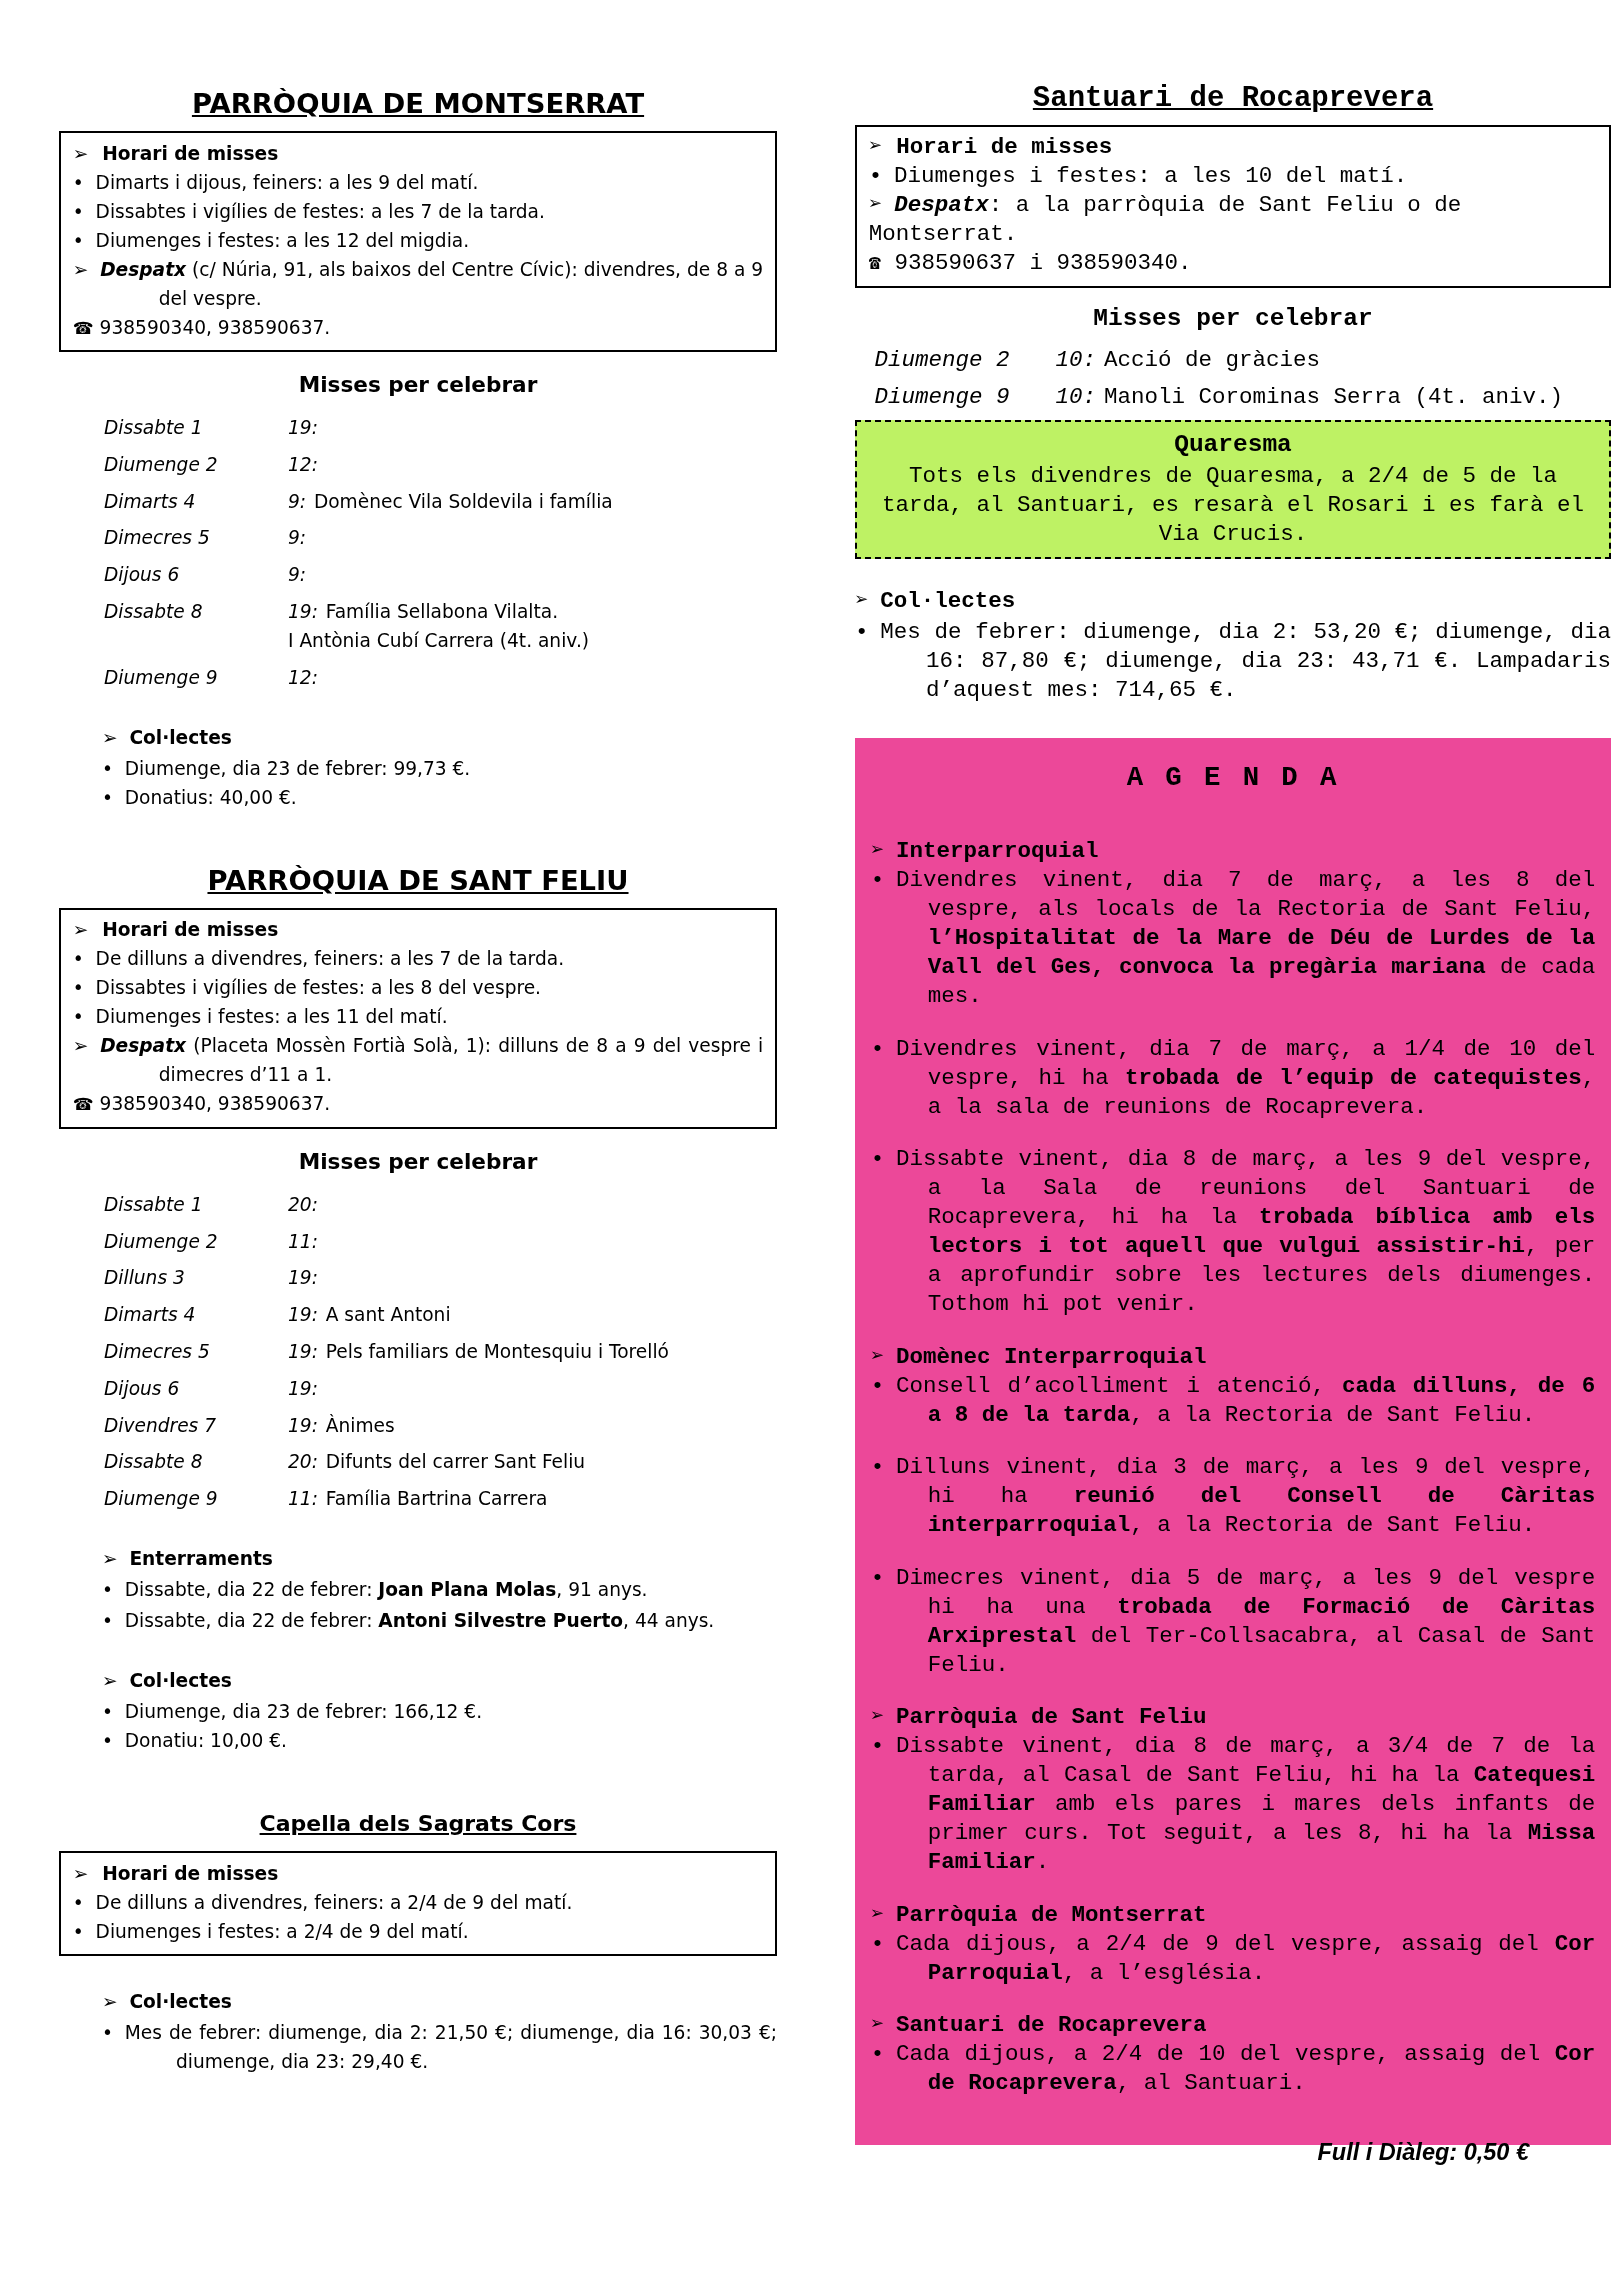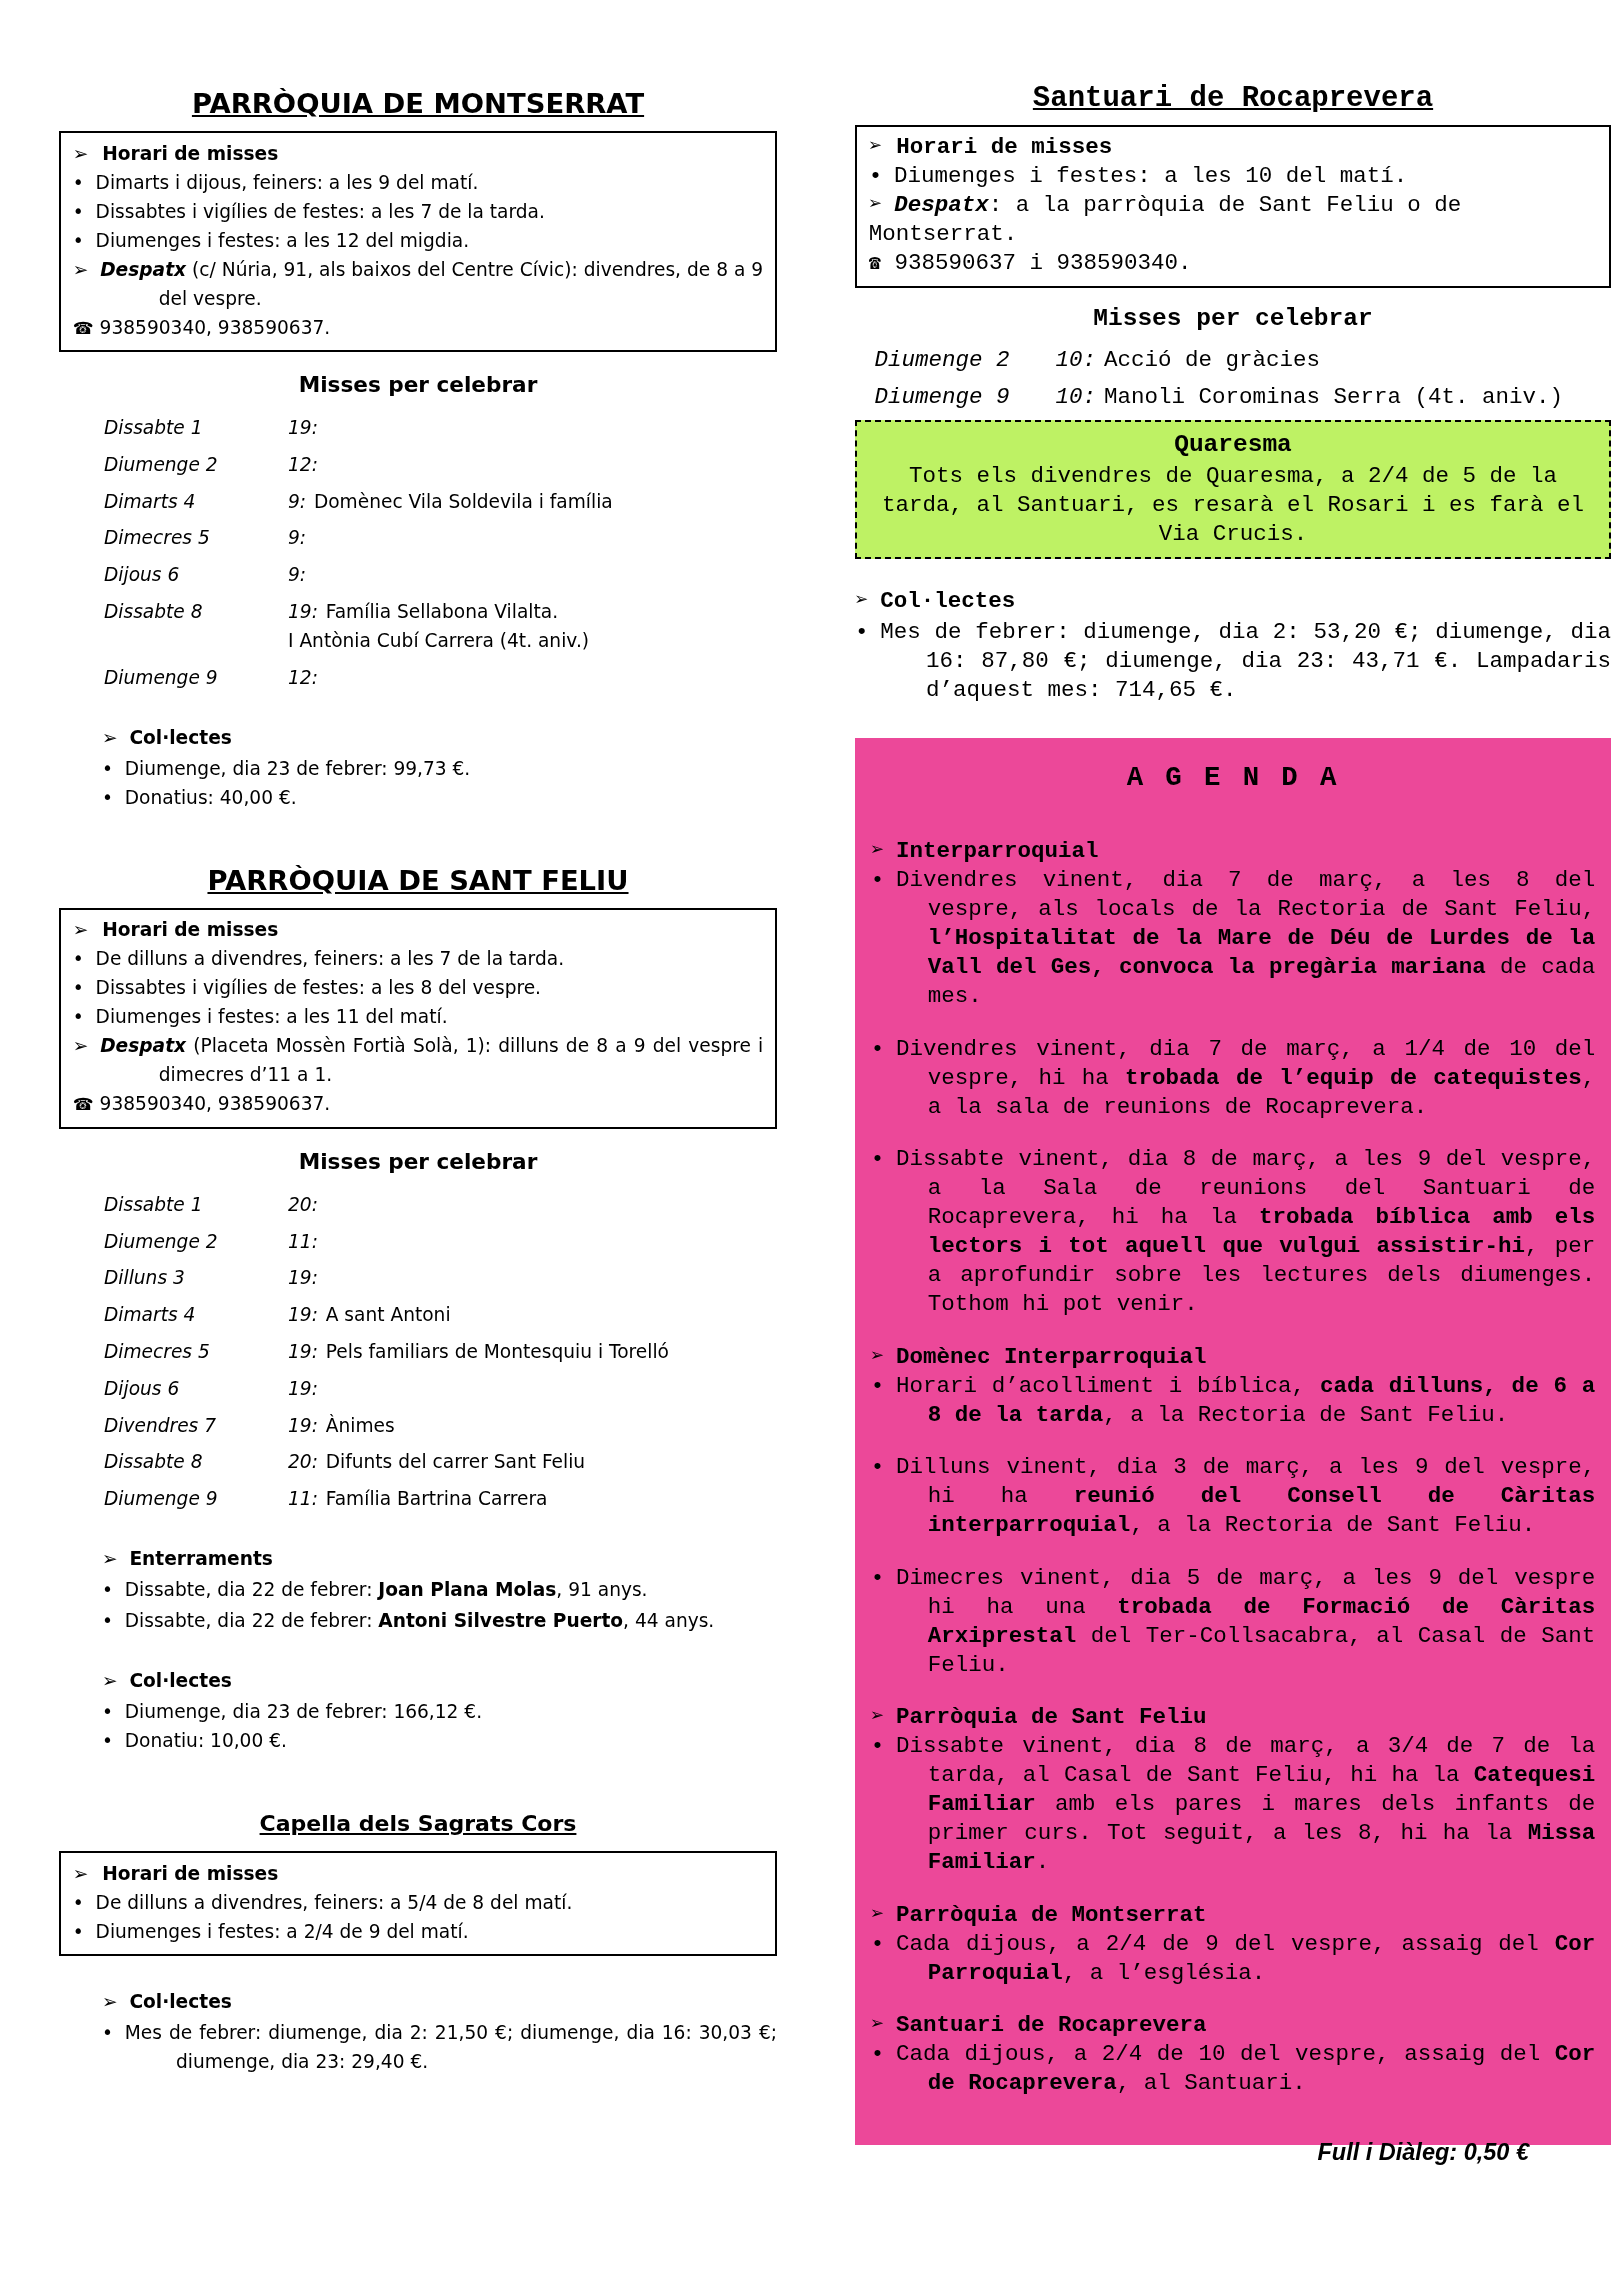--- a/index.html
+++ b/index.html
@@ -182,21 +182,21 @@
             <div class="sli h52"><span class="blt">•</span><span><span>Donatiu: 10,00 €.</span></span></div>
           </div>
       </div>
     </section>
 
     <section class="sec-gap">
       <h1 class="title-l title-s">Capella dels Sagrats Cors</h1>
       <div class="hbox">
         <div class="hline"><span class="arrow">➢</span><span class="b">Horari de misses</span></div>
         <div>
-            <div class="bli"><span class="blt">•</span><span><span>De dilluns a divendres, feiners: a 5/4 de 8 del matí.</span></span></div>
+            <div class="bli"><span class="blt">•</span><span><span>De dilluns a divendres, feiners: a 2/4 de 9 del matí.</span></span></div>
             <div class="bli"><span class="blt">•</span><span><span>Diumenges i festes: a 2/4 de 9 del matí.</span></span></div>
           </div>
       </div>
       <div class="sub">
         <div class="shead"><span class="arrow">➢</span><span class="b">Col·lectes</span></div>
         <div>
             <div class="sli h75"><span class="blt">•</span><span><span>Mes de febrer: diumenge, dia 2: 21,50 €; diumenge, dia 16: 30,03 €; diumenge, dia 23: 29,40 €.</span></span></div>
           </div>
       </div>
     </section>
@@ -241,21 +241,21 @@
     </div>
 
     <div class="agenda">
       <div class="atitle">A G E N D A</div>
       <div>
           <div class="ahead"><span class="arrow">➢</span><span class="b">Interparroquial</span></div>
           <div class="ali"><span class="blt">•</span><span><span>Divendres vinent, dia 7 de març, a les 8 del vespre, als locals de la Rectoria de Sant Feliu, </span><span class="b ">l’Hospitalitat de la Mare de Déu de Lurdes de la Vall del Ges, convoca la pregària mariana</span><span> de cada mes.</span></span></div>
           <div class="ali"><span class="blt">•</span><span><span>Divendres vinent, dia 7 de març, a 1/4 de 10 del vespre, hi ha </span><span class="b ">trobada de l’equip de catequistes</span><span>, a la sala de reunions de Rocaprevera.</span></span></div>
           <div class="ali"><span class="blt">•</span><span><span>Dissabte vinent, dia 8 de març, a les 9 del vespre, a la Sala de reunions del Santuari de Rocaprevera, hi ha la </span><span class="b ">trobada bíblica amb els lectors i tot aquell que vulgui assistir-hi</span><span>, per a aprofundir sobre les lectures dels diumenges. Tothom hi pot venir.</span></span></div>
           <div class="ahead"><span class="arrow">➢</span><span class="b">Domènec Interparroquial</span></div>
-          <div class="ali"><span class="blt">•</span><span><span>Horari d’acolliment i bíblica, </span><span class="b ">cada dilluns, de 6 a 8 de la tarda</span><span>, a la Rectoria de Sant Feliu.</span></span></div>
+          <div class="ali"><span class="blt">•</span><span><span>Consell d’acolliment i atenció, </span><span class="b ">cada dilluns, de 6 a 8 de la tarda</span><span>, a la Rectoria de Sant Feliu.</span></span></div>
           <div class="ali"><span class="blt">•</span><span><span>Dilluns vinent, dia 3 de març, a les 9 del vespre, hi ha </span><span class="b ">reunió del Consell de Càritas interparroquial</span><span>, a la Rectoria de Sant Feliu.</span></span></div>
           <div class="ali"><span class="blt">•</span><span><span>Dimecres vinent, dia 5 de març, a les 9 del vespre hi ha una </span><span class="b ">trobada de Formació de Càritas Arxiprestal</span><span> del Ter-Collsacabra, al Casal de Sant Feliu.</span></span></div>
           <div class="ahead"><span class="arrow">➢</span><span class="b">Parròquia de Sant Feliu</span></div>
           <div class="ali"><span class="blt">•</span><span><span>Dissabte vinent, dia 8 de març, a 3/4 de 7 de la tarda, al Casal de Sant Feliu, hi ha la </span><span class="b ">Catequesi Familiar</span><span> amb els pares i mares dels infants de primer curs. Tot seguit, a les 8, hi ha la </span><span class="b ">Missa Familiar</span><span>.</span></span></div>
           <div class="ahead"><span class="arrow">➢</span><span class="b">Parròquia de Montserrat</span></div>
           <div class="ali"><span class="blt">•</span><span><span>Cada dijous, a 2/4 de 9 del vespre, assaig del </span><span class="b ">Cor Parroquial</span><span>, a l’església.</span></span></div>
           <div class="ahead"><span class="arrow">➢</span><span class="b">Santuari de Rocaprevera</span></div>
           <div class="ali"><span class="blt">•</span><span><span>Cada dijous, a 2/4 de 10 del vespre, assaig del </span><span class="b ">Cor de Rocaprevera</span><span>, al Santuari.</span></span></div>
         </div>
     </div>

